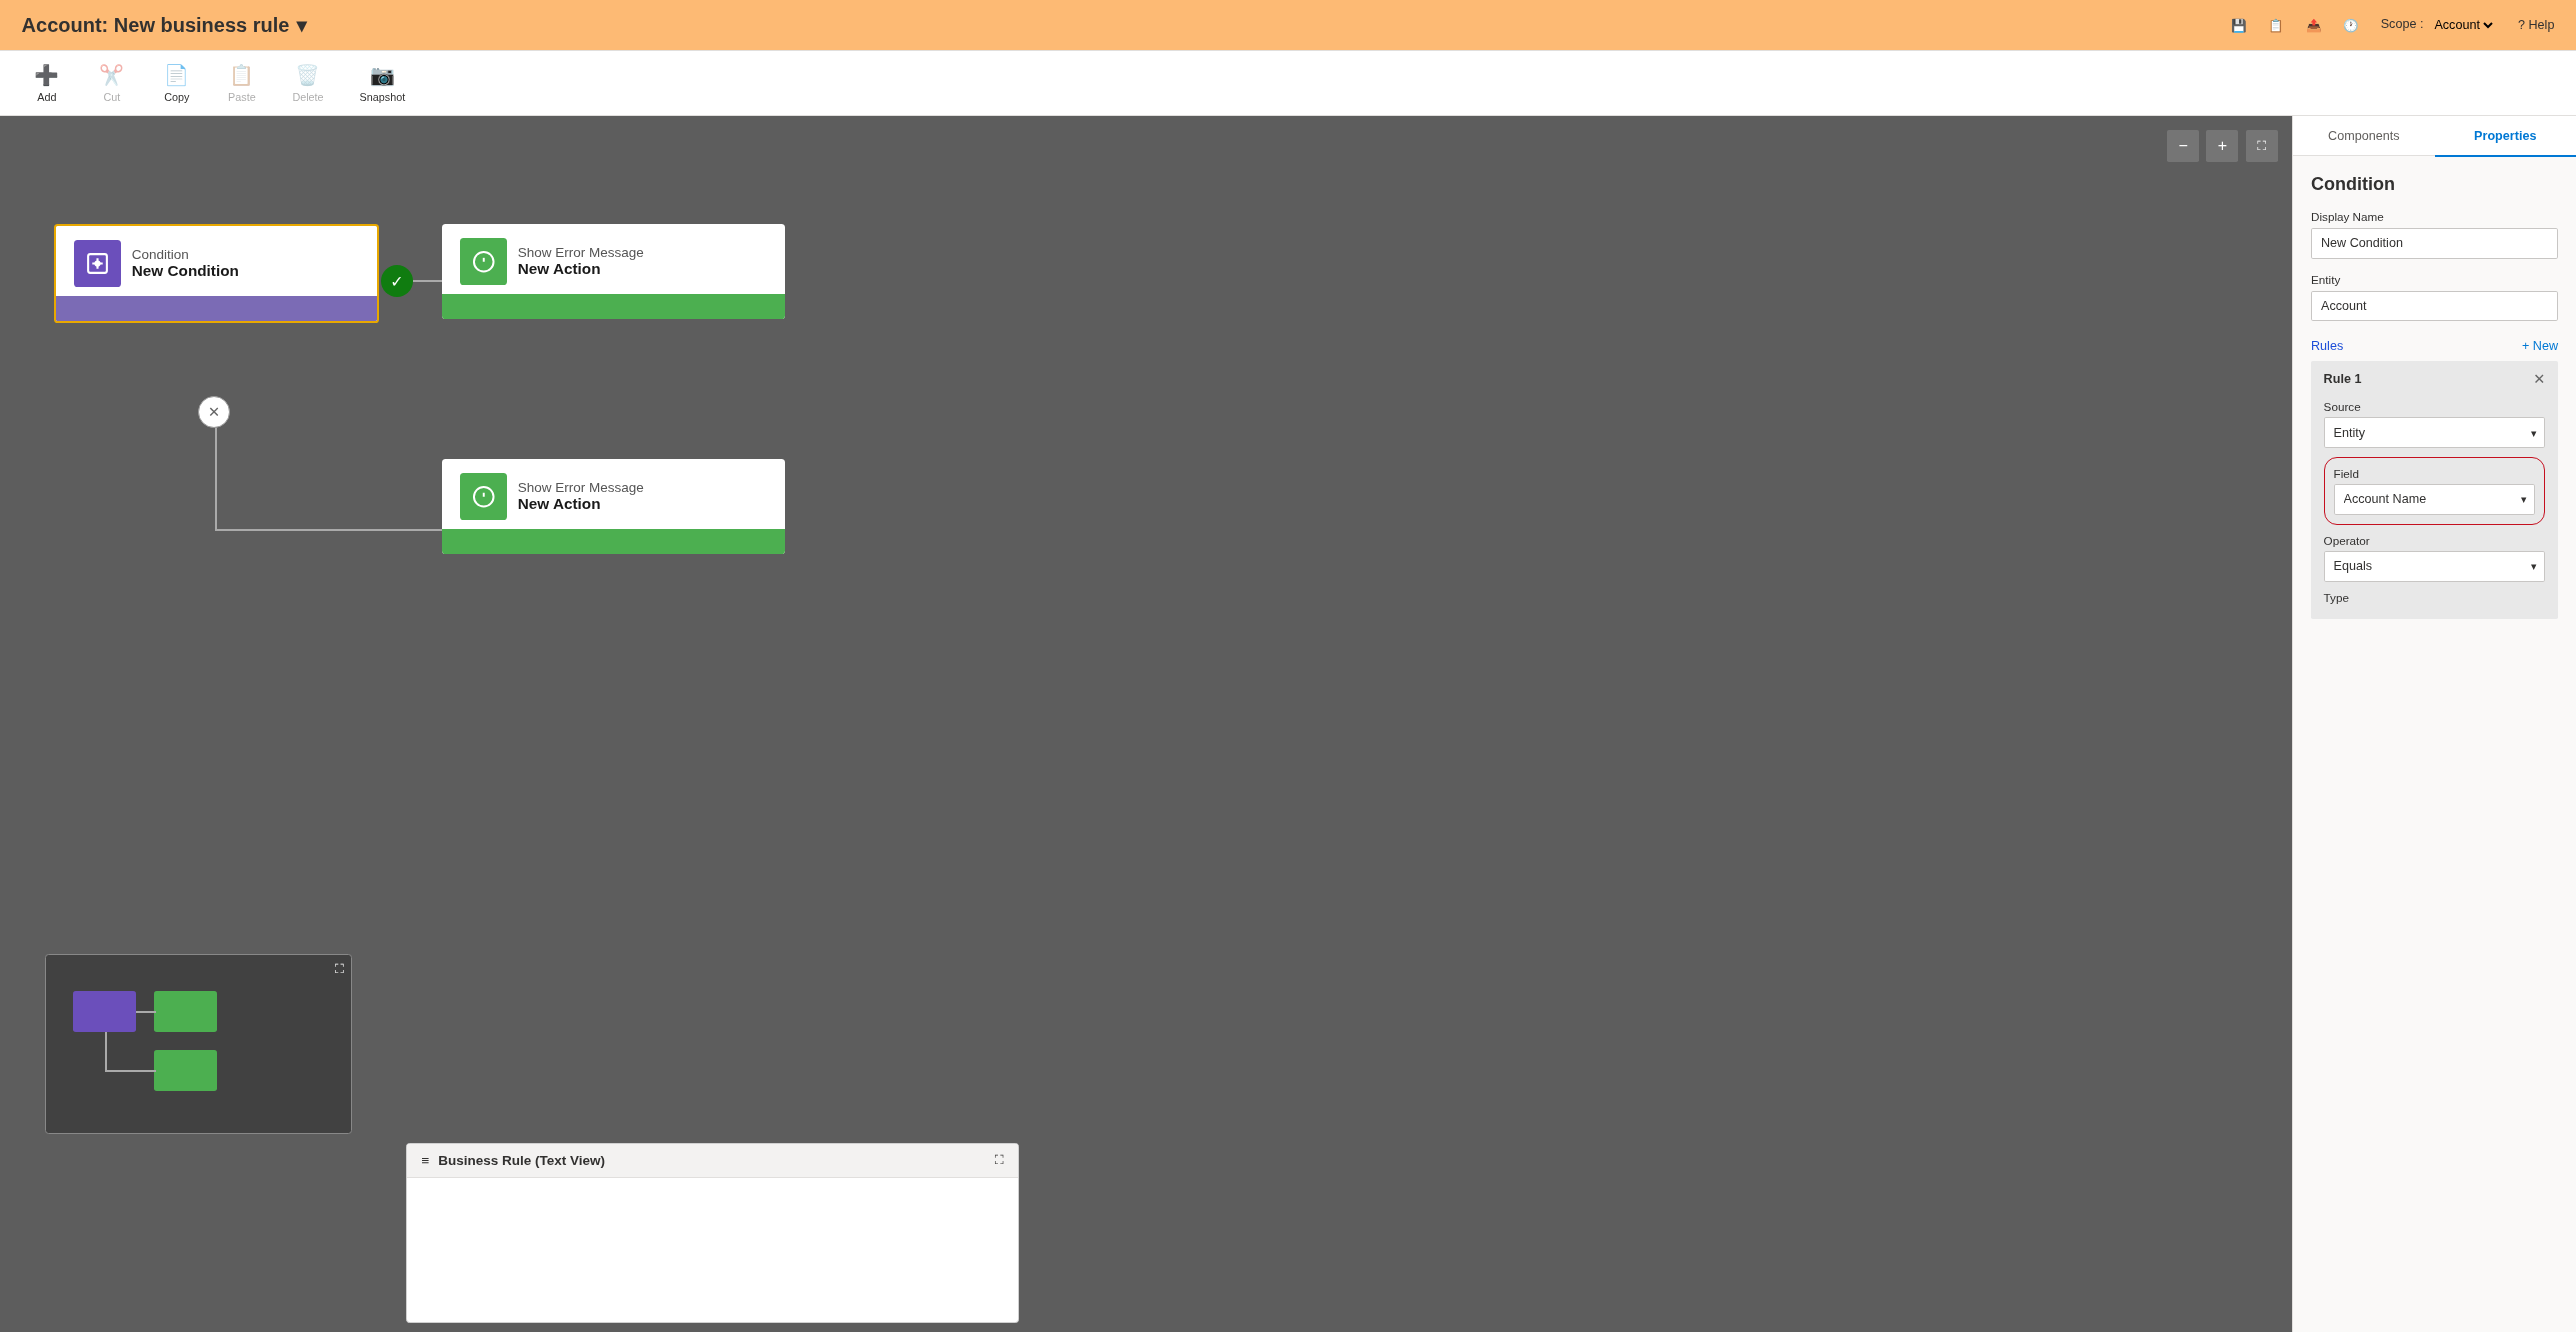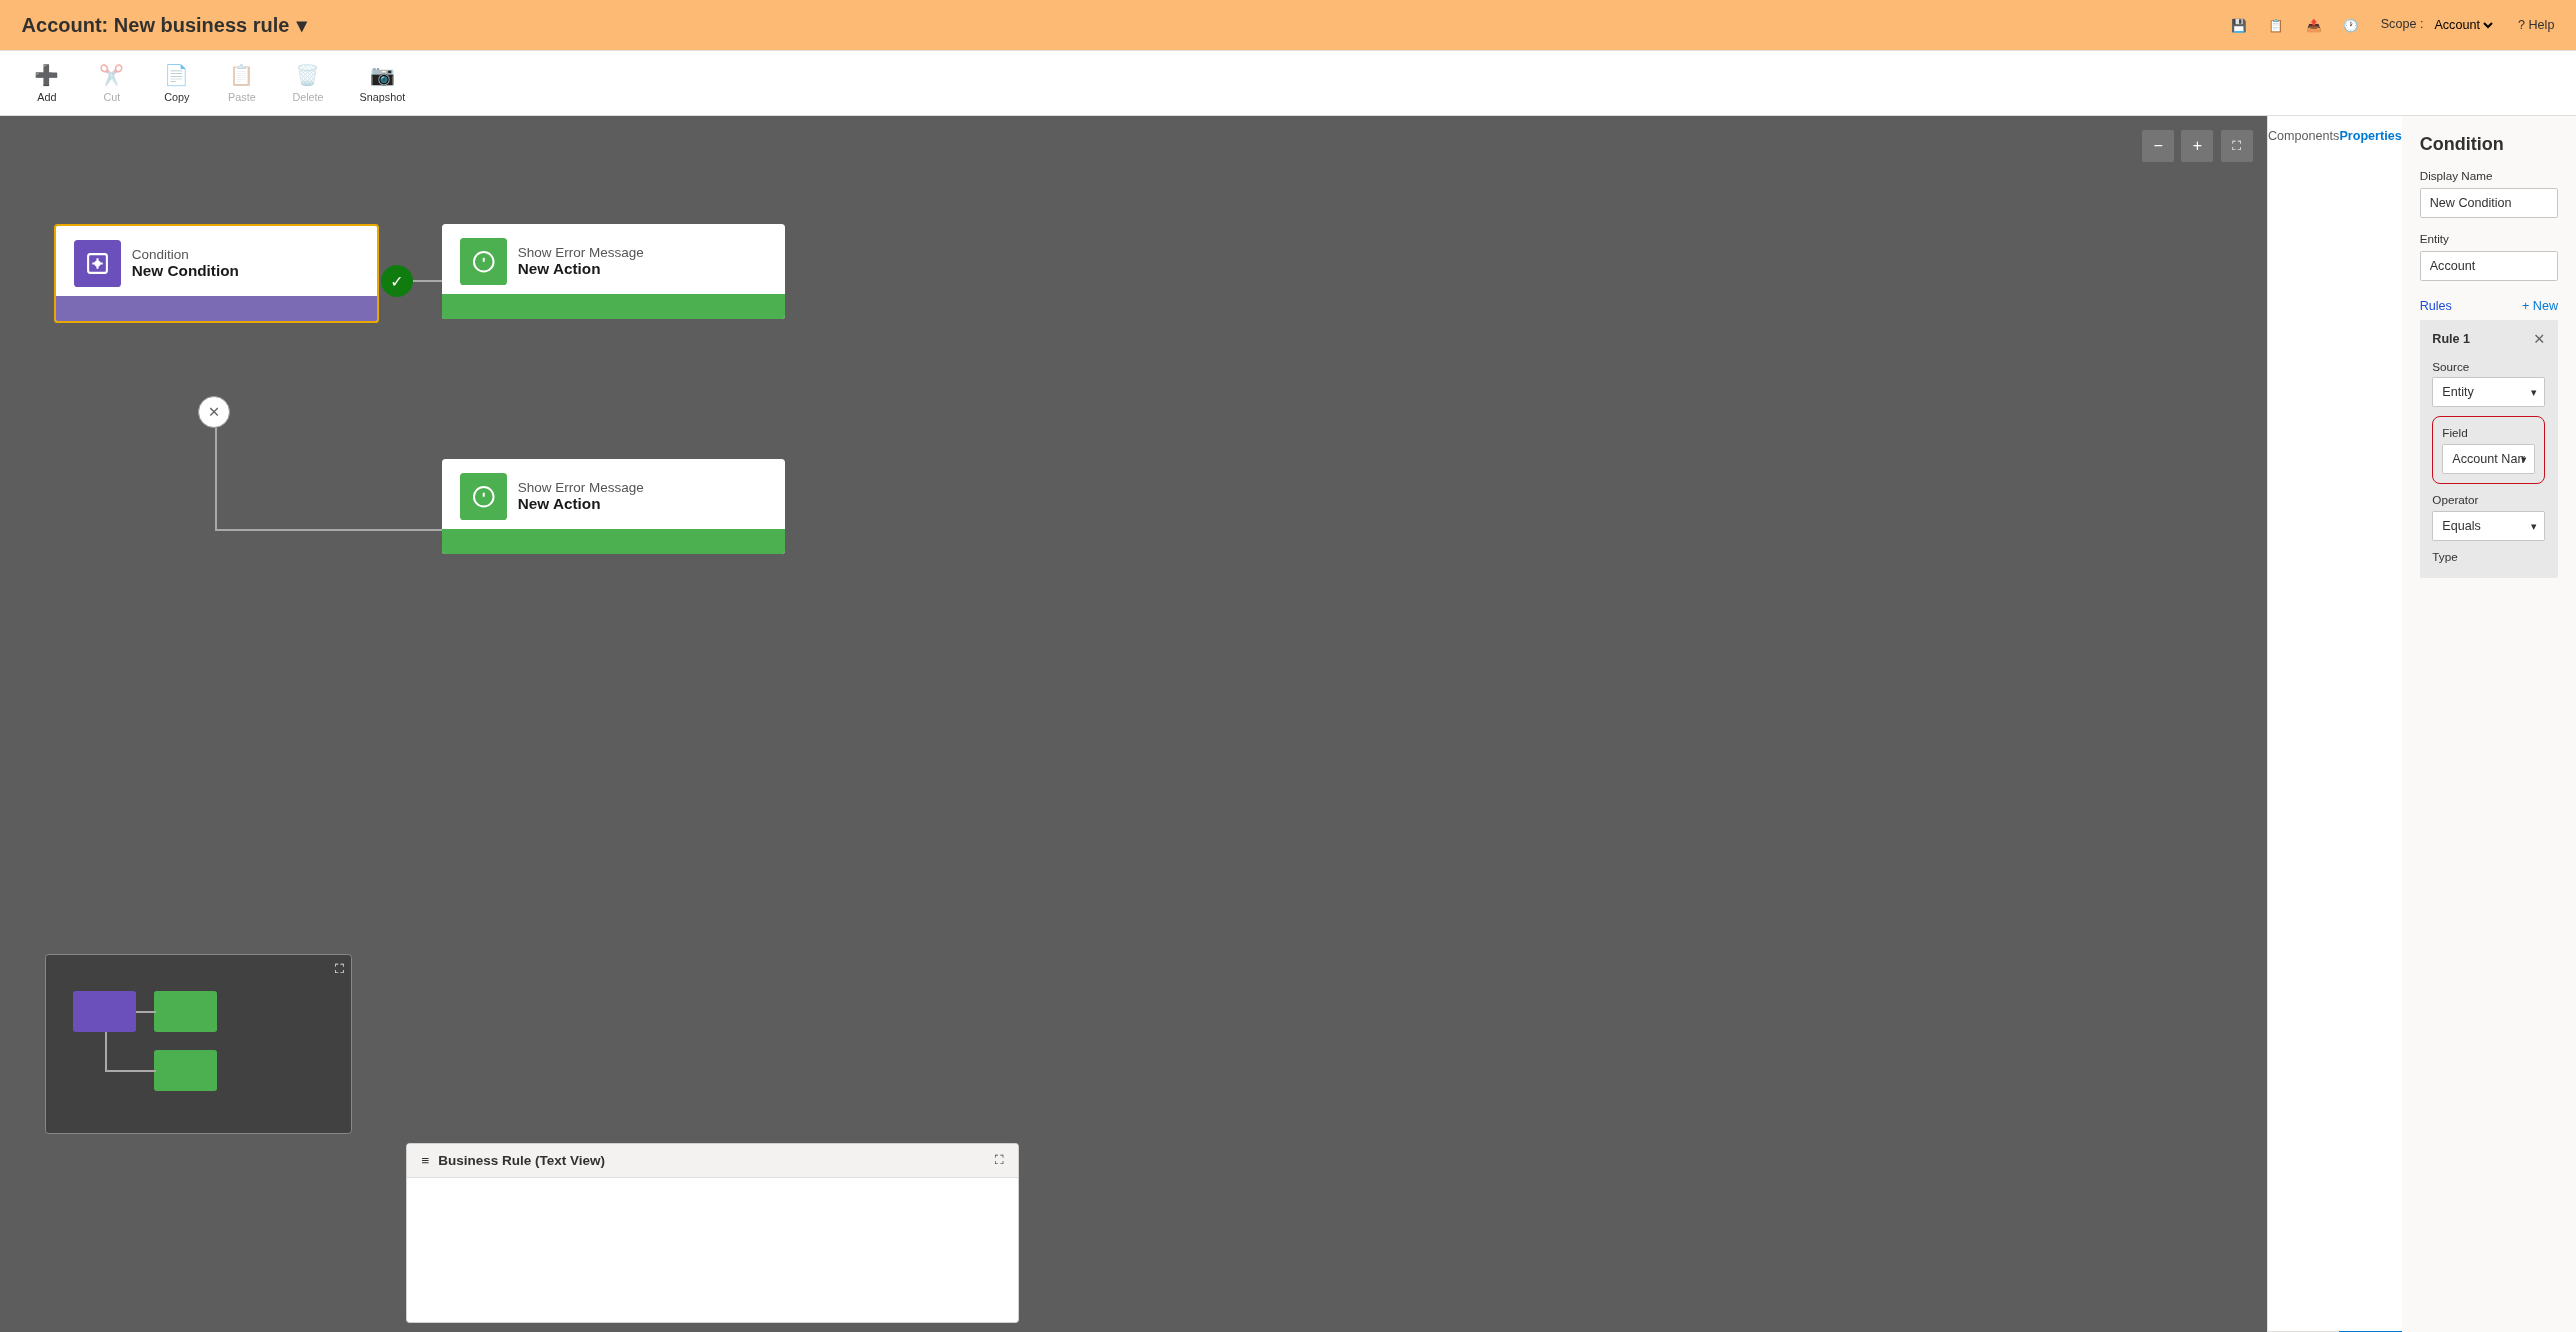--- a/index.html
+++ b/index.html
@@ -172,22 +172,22 @@
       position: absolute; top: 0; right: 0; width: 12.6px; height: 100%;
       background: #f3f2f1; border-left: 0.9px solid #e1dfdd;
       display: flex; flex-direction: column; align-items: center;
     }
     #biz-rule-scroll-thumb {
       width: 9px; height: 36px; background: #c8c6c4; border-radius: 3.6px; margin-top: 7.2px;
     }
 
     
     #right-panel {
-      width: 309px; background: #faf9f8; border-left: 0.9px solid #e1dfdd;
-      display: flex; overflow-y: auto;
+      width: 284px; background: #faf9f8; border-left: 0.9px solid #e1dfdd;
+      display: flex; flex-direction: column; overflow-y: auto;
     }
 
     
     #panel-tabs {
       display: flex; border-bottom: 1.8px solid #e1dfdd; background: #fff;
     }
     .panel-tab {
       flex: 1; padding: 12.6px 0; text-align: center; cursor: pointer;
       font-size: 12.6px; color: #605e5c; border-bottom: 2.7px solid transparent;
       margin-bottom: -1.8px;
@@ -225,21 +225,21 @@
     .rule-field-label { font-size: 11.7px; color: #323130; margin-bottom: 4.5px; margin-top: 9px; }
     .rule-select {
       width: 100%; padding: 7.2px 9px; border: 0.9px solid #c8c6c4;
       border-radius: 1.8px; font-size: 12.6px; background: #fff; color: #323130;
       appearance: auto; cursor: pointer;
     }
 
     
     .field-highlighted {
       border: 1.8px solid #c50f1f !important;
-      border-radius: 8px;
+      border-radius: 13px;
       padding: 9px;
       margin-top: 9px;
     }
     .field-highlighted .rule-field-label { margin-top: 0; }
 
     
     .operator-section { margin-top: 9px; }
 
     
     .type-section { margin-top: 9px; }

